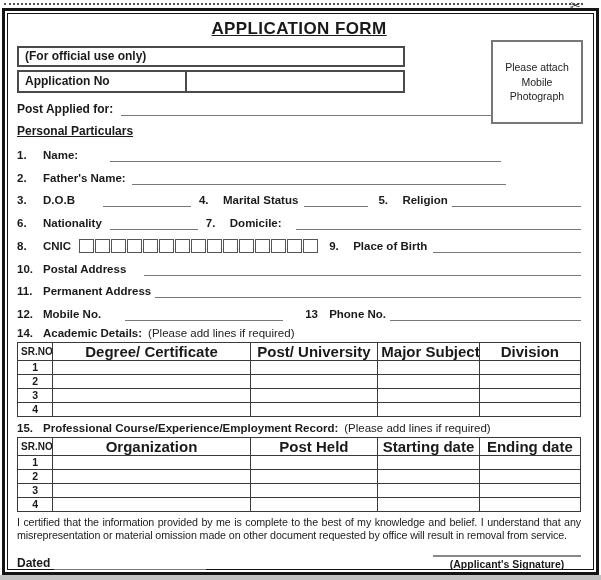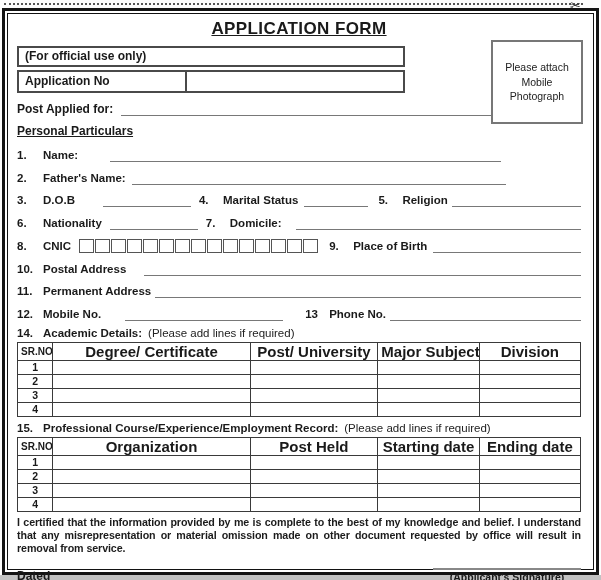--- a/index.html
+++ b/index.html
@@ -49,21 +49,21 @@
   .sec-row{display:flex;align-items:center;font-size:11.5px;font-weight:bold;margin:1px 0 3px 0;}
   .sec-row .note{font-weight:normal;margin-left:6px;color:#222;}
   table{width:100%;border-collapse:collapse;table-layout:fixed;background:#fff;}
   th,td{border:1.5px solid #3a3a3a;padding:0 3px;overflow:hidden;white-space:nowrap;}
   th{font-size:15px;font-weight:bold;text-align:center;height:15px;}
   th.sr{font-size:10px;}
   td{height:13px;font-size:10.5px;}
   td.sr{text-align:center;font-weight:bold;}
   .tbl-gap{height:4px;}
   .certify{
-    margin:4px 0 0 0;font-size:10.7px;line-height:13px;font-weight:bold;
+    margin:4px 0 0 0;font-size:10.7px;line-height:13px;font-weight:normal;
     text-align:justify;letter-spacing:-.1px;color:#1c1c1c;
   }
   .footer-row{display:flex;justify-content:space-between;align-items:flex-end;margin-top:13px;}
   .dated{display:flex;align-items:flex-end;font-size:12px;font-weight:bold;}
   .dated .line{width:152px;margin-left:4px;height:9px;}
   .signature{text-align:center;font-size:10.5px;font-weight:bold;}
   .sig-line{display:block;width:148px;border-top:2px solid #888;margin-bottom:1px;}
 </style>
 </head>
 <body>

